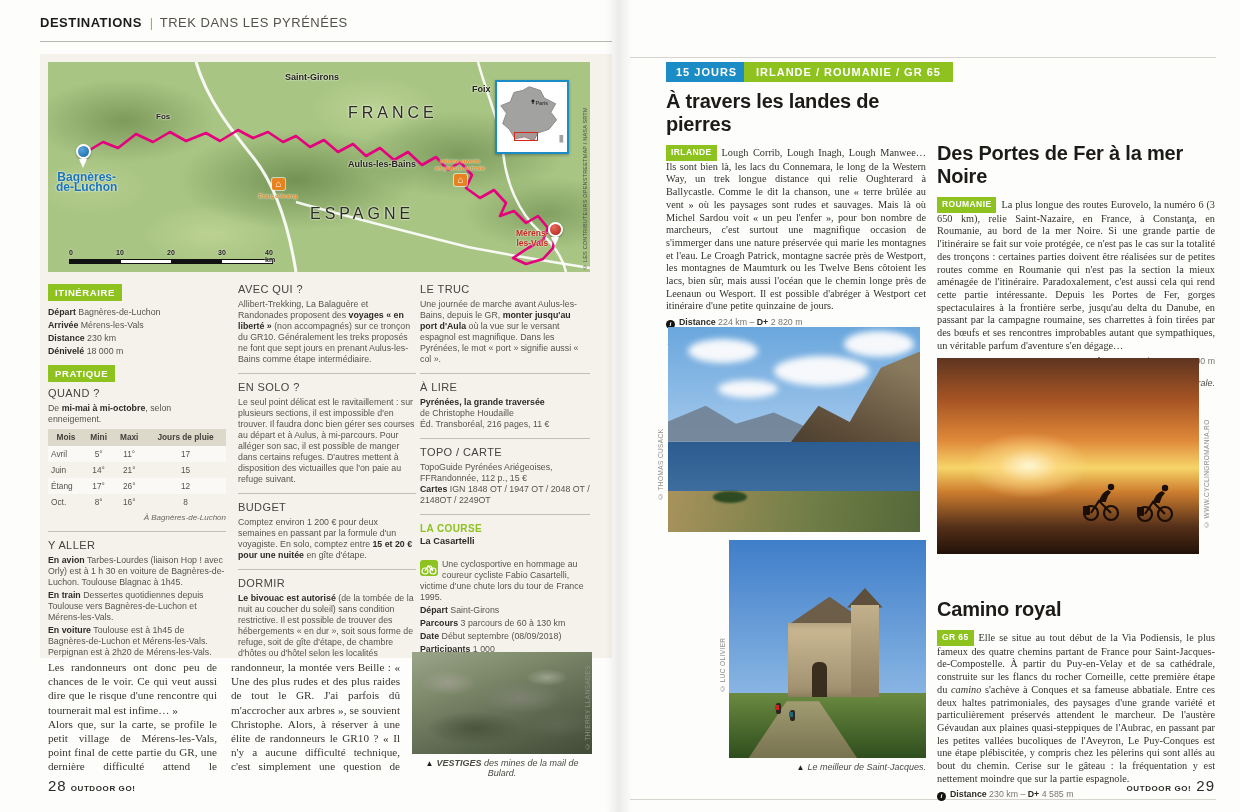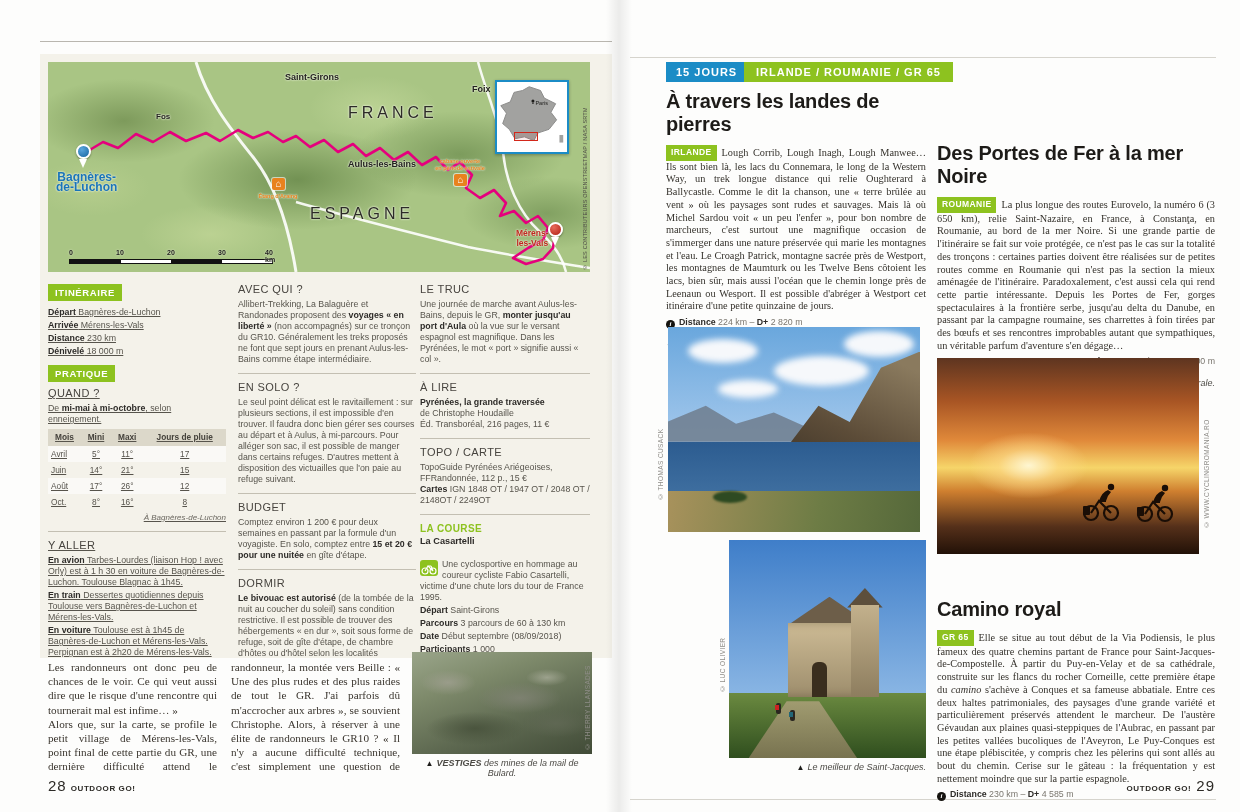--- a/index.html
+++ b/index.html
@@ -57,21 +57,21 @@
   .inset .zone { position:absolute; left:24%; bottom:16%; width:34%; height:12%; border:1.5px solid #d3271a; background:rgba(211,39,26,.08); }
   .scale { position:absolute; left:21px; bottom:8px; }
   .scale-labels { position:relative; height:9px; font-size:7px; font-weight:bold; color:#1d1c1a; text-shadow:0 0 2px #e9f0da; }
   .scale-labels span { position:absolute; top:0; }
   .scale-bar { margin-top:1px; width:204px; height:5px; border:1px solid #111; display:flex; background:#fff; }
   .scale-bar i { flex:1; } .scale-bar i:nth-child(odd){ background:#111; }
   .map-credit { position:absolute; right:2px; top:8px; height:200px; font-size:5.5px; color:#4e4c46; writing-mode:vertical-rl; transform:rotate(180deg); letter-spacing:.2px; }
 
   
   .col { position:absolute; top:284px; height:374px; overflow:hidden; font-size:8.8px; line-height:11px; color:#57544c; }
-  .c1 { left:48px; width:178px;text-decoration:underline; } .c2 { left:238px; width:178px; } .c3 { left:420px; width:170px; }
+  .c1 { left:48px; width:178px; } .c2 { left:238px; width:178px; } .c3 { left:420px; width:170px; }
   .gbadge { display:inline-block; background:#8dc21f; color:#fff; font-weight:bold; font-size:9.5px; letter-spacing:.6px; padding:3px 7px; margin-bottom:6px; }
   .sec-t { font-size:11px; letter-spacing:.4px; color:#47443f; margin:0 0 4px; }
   .sec { margin-bottom:7px; }
   .div { border-top:1px solid #c3bfb2; margin:8px 0 8px; }
   .fact p { margin-bottom:2px; }
   .wtab { width:100%; border-collapse:collapse; font-size:8.3px; margin-top:4px; color:#55524b; }
   .wtab th { background:#dcd8ca; font-weight:bold; color:#45423c; padding:3px 3px; text-align:center; }
   .wtab th:first-child { text-align:center; }
   .wtab td { padding:2.5px 3px; text-align:center; }
   .wtab td:first-child { text-align:left; }
@@ -148,20 +148,23 @@
   .cyc { position:absolute; right:6%; bottom:14%; }
   .foot29 { left:1000px; top:777px; width:215px; text-align:right; color:#2c2a26; }
   .foot29 .mag { font-size:8px; font-weight:bold; letter-spacing:.6px; margin-right:5px; }
   .foot29 .num { font-size:15px; letter-spacing:1px; }
 </style>
 </head>
 <body>
 
 <div id="spread">
 
+  <div class="abs lp-head">
+    <span class="kick">DESTINATIONS</span><span class="sep">|</span><span class="top">TREK DANS LES PYRÉNÉES</span>
+  </div>
   <div class="abs lp-rule"></div>
   <div class="abs fact-panel"></div>
 
   <div class="abs map">
     <svg class="lines" viewBox="0 0 542 210" preserveAspectRatio="none">
       <path d="M148,0 C160,40 185,70 205,95 C225,120 240,160 248,210" fill="none" stroke="#ffffff" stroke-width="3" opacity=".9"></path>
       <path d="M248,140 C300,155 360,170 420,185 C460,193 505,200 542,206" fill="none" stroke="#ffffff" stroke-width="2.5" opacity=".9"></path>
       <path d="M430,0 C438,30 452,60 455,90 C458,120 470,150 492,170 C505,182 515,196 518,210" fill="none" stroke="#ffffff" stroke-width="2.5" opacity=".9"></path>
       <polyline points="35,92 55,80 70,86 88,72 105,80 122,70 138,79 158,71 172,79 190,68 205,76 220,70 235,80 248,74 262,85 276,78 290,90 305,82 318,94 332,86 346,98 360,90 374,103 388,95 400,108 412,100 424,113 418,126 432,136 446,128 458,141 452,154 466,149 478,161 490,154 500,166 495,178 480,186 465,196 478,202 495,197 505,186 507,172" fill="none" stroke="#e5007d" stroke-width="2.6" stroke-linejoin="round" stroke-linecap="round"></polyline>
     </svg>
@@ -250,21 +253,21 @@
               <td>11°</td>
               <td>17</td>
             </tr>
           <tr>
               <td>Juin</td>
               <td>14°</td>
               <td>21°</td>
               <td>15</td>
             </tr>
           <tr>
-              <td>Août</td>
+              <td>Étang</td>
               <td>17°</td>
               <td>26°</td>
               <td>12</td>
             </tr>
           <tr>
               <td>Oct.</td>
               <td>8°</td>
               <td>16°</td>
               <td>8</td>
             </tr>

